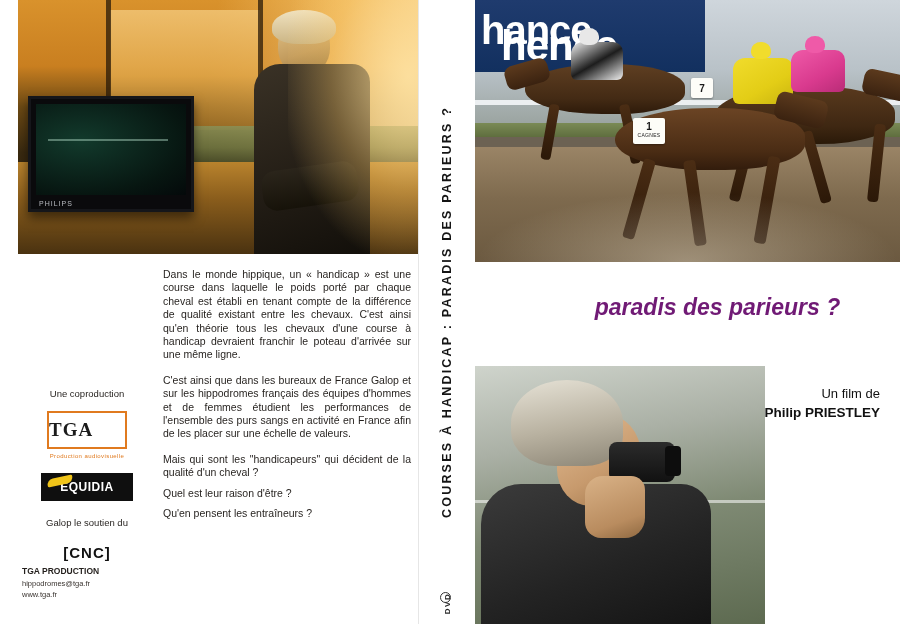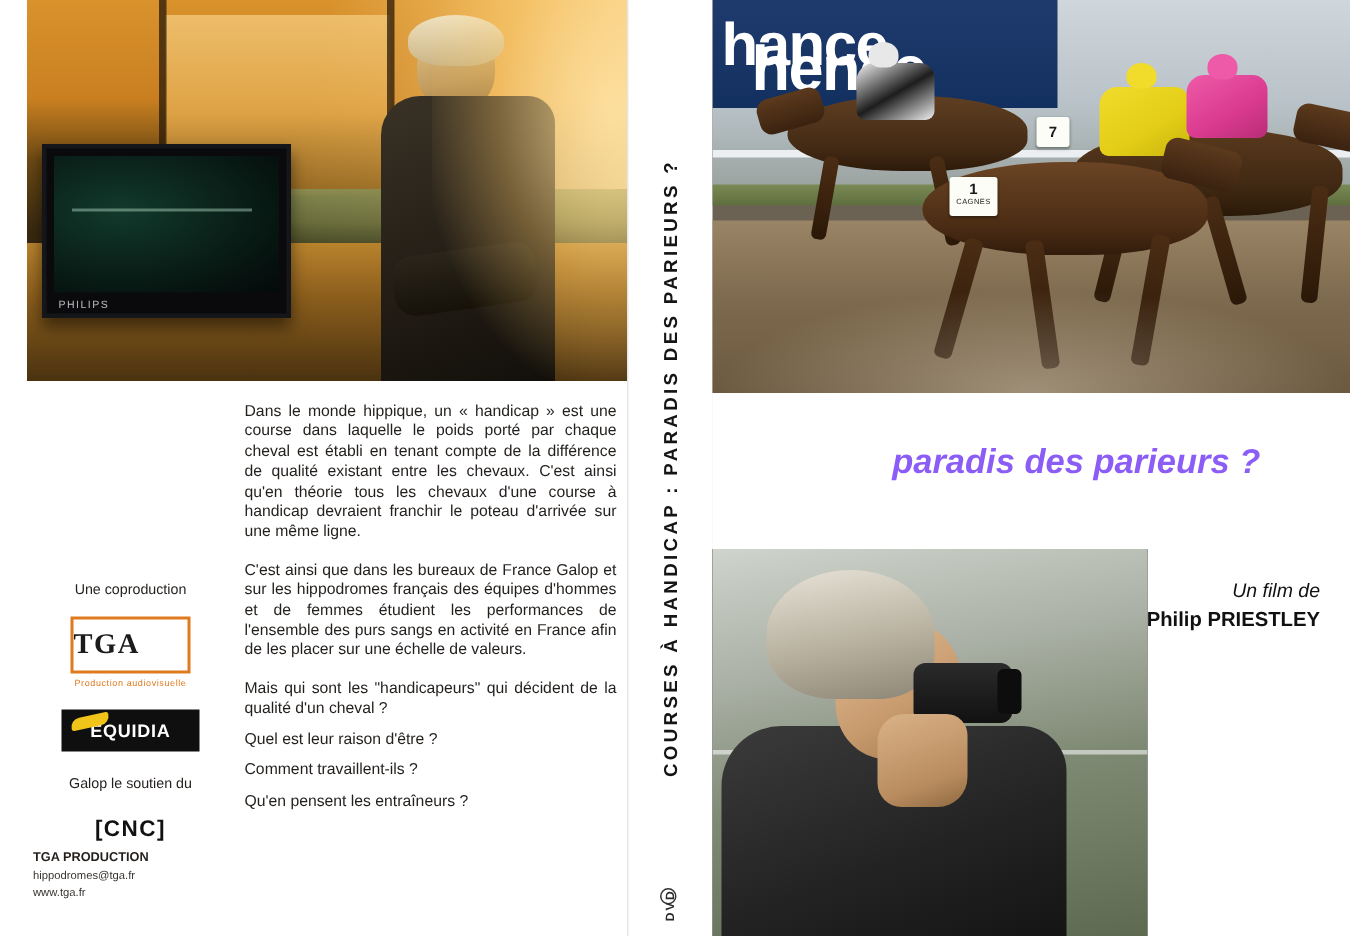--- a/index.html
+++ b/index.html
@@ -348,33 +348,32 @@
     font-size: 27px;
     color: #111111;
     letter-spacing: .5px;
     white-space: nowrap;
   }
   .front-title .t2 {
     font-family: "Liberation Sans", sans-serif;
     font-style: italic;
     font-weight: bold;
     font-size: 23px;
-    color: #8b5cf6;
+    color: #701a75;
     margin-top: 8px;
     padding-left: 60px;
     white-space: nowrap;
   }
   .front-credit {
     position: absolute;
     right: 20px; top: 386px;
     text-align: right;
   }
   .front-credit .fc1 {
     font-size: 13px;
-    font-style: italic;
     color: #111111;
     margin-bottom: 4px;
   }
   .front-credit .fc2 {
     font-size: 13.5px;
     font-weight: bold;
     color: #111111;
   }
   .front-photo2 {
     position: absolute;
@@ -461,21 +460,20 @@
         <div class="bp-arm"></div>
       </div>
       <div class="bp-glow"></div>
     </div>
 
     <div class="back-text">
       <p>Dans le monde hippique, un « handicap » est une course dans laquelle le poids porté par chaque cheval est établi en tenant compte de la différence de qualité existant entre les chevaux. C'est ainsi qu'en théorie tous les chevaux d'une course à handicap devraient franchir le poteau d'arrivée sur une même ligne.</p>
       <p>C'est ainsi que dans les bureaux de France Galop et sur les hippodromes français des équipes d'hommes et de femmes étudient les performances de l'ensemble des purs sangs en activité en France afin de les placer sur une échelle de valeurs.</p>
       <p class="tight">Mais qui sont les "handicapeurs" qui décident de la qualité d'un cheval ?</p>
       <p class="tight">Quel est leur raison d'être ?</p>
-      <p class="tight">Comment travaillent-ils ?</p>
       <p>Qu'en pensent les entraîneurs ?</p>
     </div>
 
     <div class="credits">
       <div class="lbl">Une coproduction</div>
 
       <div class="logo-tga">
         <span class="t">TGA</span>
       </div>
       <div class="logo-tga-sub">Production audiovisuelle</div>

